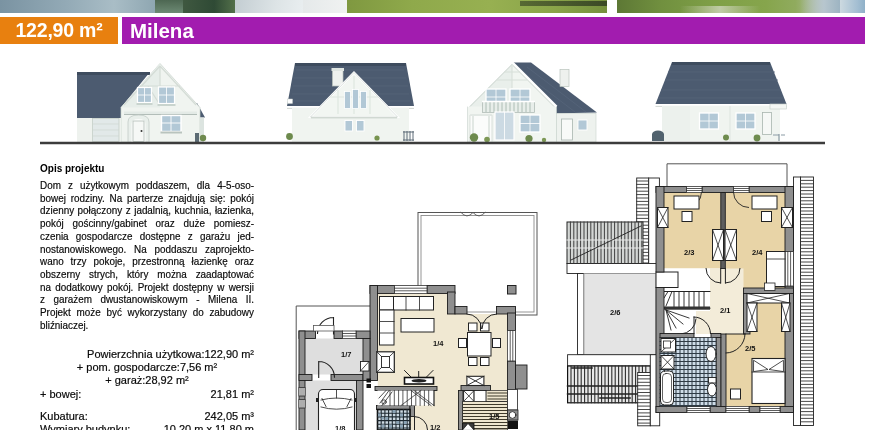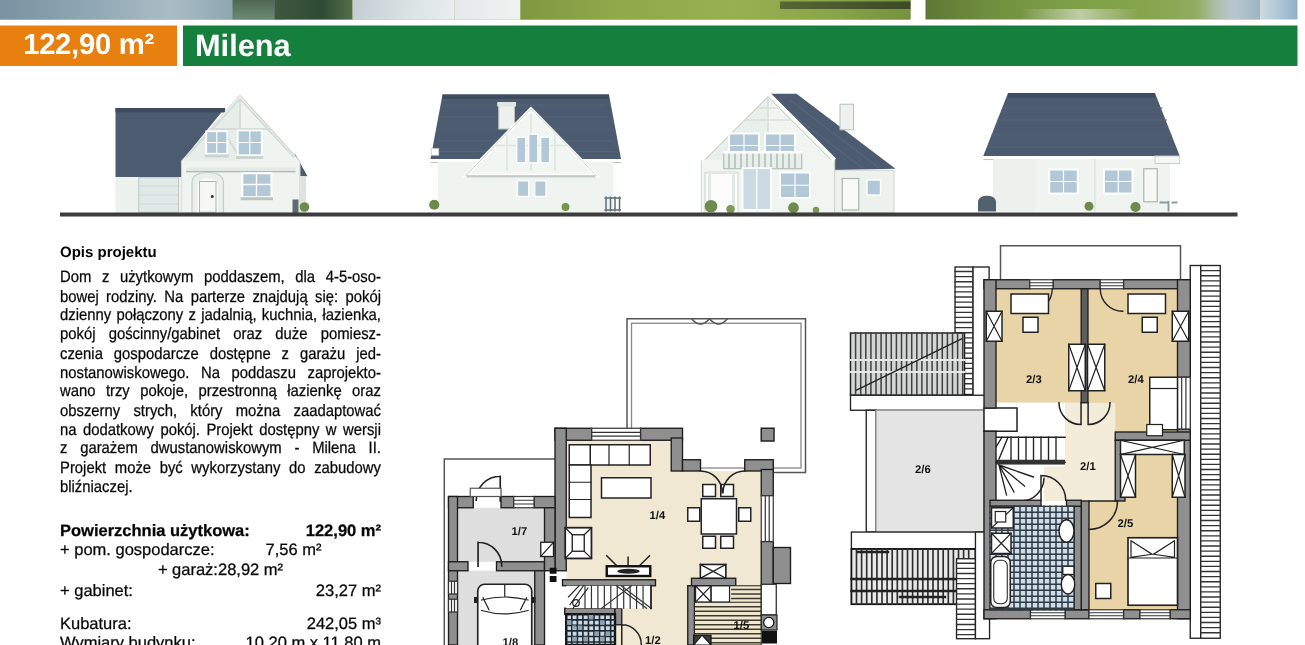--- a/index.html
+++ b/index.html
@@ -17,55 +17,55 @@
 <div class="abs" style="left:303px;top:0;width:44px;height:13px;background:linear-gradient(90deg,#e5e9ea,#f0f2f1);"></div>
 <div class="abs" style="left:347px;top:0;width:260px;height:13px;background:linear-gradient(90deg,#7f9840 0%,#8fa94b 25%,#97b051 55%,#8aa449 80%,#76903e 100%);"></div>
 <div class="abs" style="left:520px;top:1px;width:87px;height:5px;background:linear-gradient(90deg,rgba(40,50,30,0.55),rgba(40,50,30,0.75));"></div>
 
 <div class="abs" style="left:617px;top:0;width:248px;height:13px;background:linear-gradient(90deg,#5d7835 0%,#71903f 18%,#7fa047 40%,#86a54c 60%,#90ab5e 72%,#b3bfa0 82%,#ccd9e0 90%,#a3bed2 97%,#8fb0c8 100%);"></div>
 <div class="abs" style="left:680px;top:6px;width:80px;height:7px;background:linear-gradient(90deg,rgba(190,200,170,0.0),rgba(208,214,190,0.8) 50%,rgba(190,200,170,0.0));"></div>
 <div class="abs" style="left:800px;top:0;width:40px;height:13px;background:linear-gradient(90deg,rgba(120,140,150,0.0),#b7c6ce 60%,#9db4c2);"></div>
 
 <div class="abs" style="left:0;top:17px;width:118px;height:27px;background:#e8800f;color:#fff;font-weight:bold;font-size:19.5px;line-height:27px;text-align:center;letter-spacing:-0.2px;">122,90&nbsp;m²</div>
 
-<div class="abs" style="left:122px;top:17px;width:743px;height:27px;background:#15803d;color:#fff;font-weight:bold;font-size:20.5px;line-height:27px;padding-left:8px;box-sizing:border-box;">Milena</div>
+<div class="abs" style="left:122px;top:17px;width:743px;height:27px;background:#a21caf;color:#fff;font-weight:bold;font-size:20.5px;line-height:27px;padding-left:8px;box-sizing:border-box;">Milena</div>
 
 <div class="abs" style="left:40px;top:163px;width:214px;font-size:10px;font-weight:bold;color:#000;">Opis projektu</div>
 
 <div class="abs" style="left:40px;top:179px;width:238px;font-size:11px;line-height:12.7px;color:#000;-webkit-text-stroke:0.2px #222;transform:scaleX(0.899);transform-origin:0 0;">
 <div style="text-align-last:justify;">Dom z użytkowym poddaszem, dla 4-5-oso-</div>
 <div style="text-align-last:justify;">bowej rodziny. Na parterze znajdują się: pokój</div>
 <div style="text-align-last:justify;">dzienny połączony z jadalnią, kuchnia, łazienka,</div>
 <div style="text-align-last:justify;">pokój gościnny/gabinet oraz duże pomiesz-</div>
 <div style="text-align-last:justify;">czenia gospodarcze dostępne z garażu jed-</div>
 <div style="text-align-last:justify;">nostanowiskowego. Na poddaszu zaprojekto-</div>
 <div style="text-align-last:justify;">wano trzy pokoje, przestronną łazienkę oraz</div>
 <div style="text-align-last:justify;">obszerny strych, który można zaadaptować</div>
 <div style="text-align-last:justify;">na dodatkowy pokój. Projekt dostępny w wersji</div>
 <div style="text-align-last:justify;">z garażem dwustanowiskowym - Milena II.</div>
 <div style="text-align-last:justify;">Projekt może być wykorzystany do zabudowy</div>
 <div>bliźniaczej.</div>
 </div>
 
 <div class="abs" style="left:40px;top:348px;width:214px;font-size:11px;line-height:13.2px;color:#000;-webkit-text-stroke:0.2px #222;">
-<div style="display:flex;justify-content:space-between;font-weight:bold;">
+<div style="display:flex;justify-content:flex-end;font-weight:normal;">
       <span>Powierzchnia użytkowa:</span>
       <span>122,90 m²</span>
     </div>
-<div style="display:flex;justify-content:flex-start;gap:34px;">
+<div style="display:flex;justify-content:center;">
       <span>+ pom. gospodarcze:</span>
       <span>7,56 m²</span>
     </div>
 <div style="display:flex;justify-content:center;">
       <span>+ garaż:</span>
       <span>28,92 m²</span>
     </div>
 <div style="display:flex;justify-content:space-between;">
-      <span>+ gabinet:</span>
-      <span>23,27 m²</span>
+      <span>+ bowej:</span>
+      <span>21,81 m²</span>
     </div>
 <div style="height:9px;"></div>
 <div style="display:flex;justify-content:space-between;">
       <span>Kubatura:</span>
       <span>242,05 m³</span>
     </div>
 <div style="display:flex;justify-content:space-between;">
       <span>Wymiary budynku:</span>
       <span>10,20 m x 11,80 m</span>
     </div>

